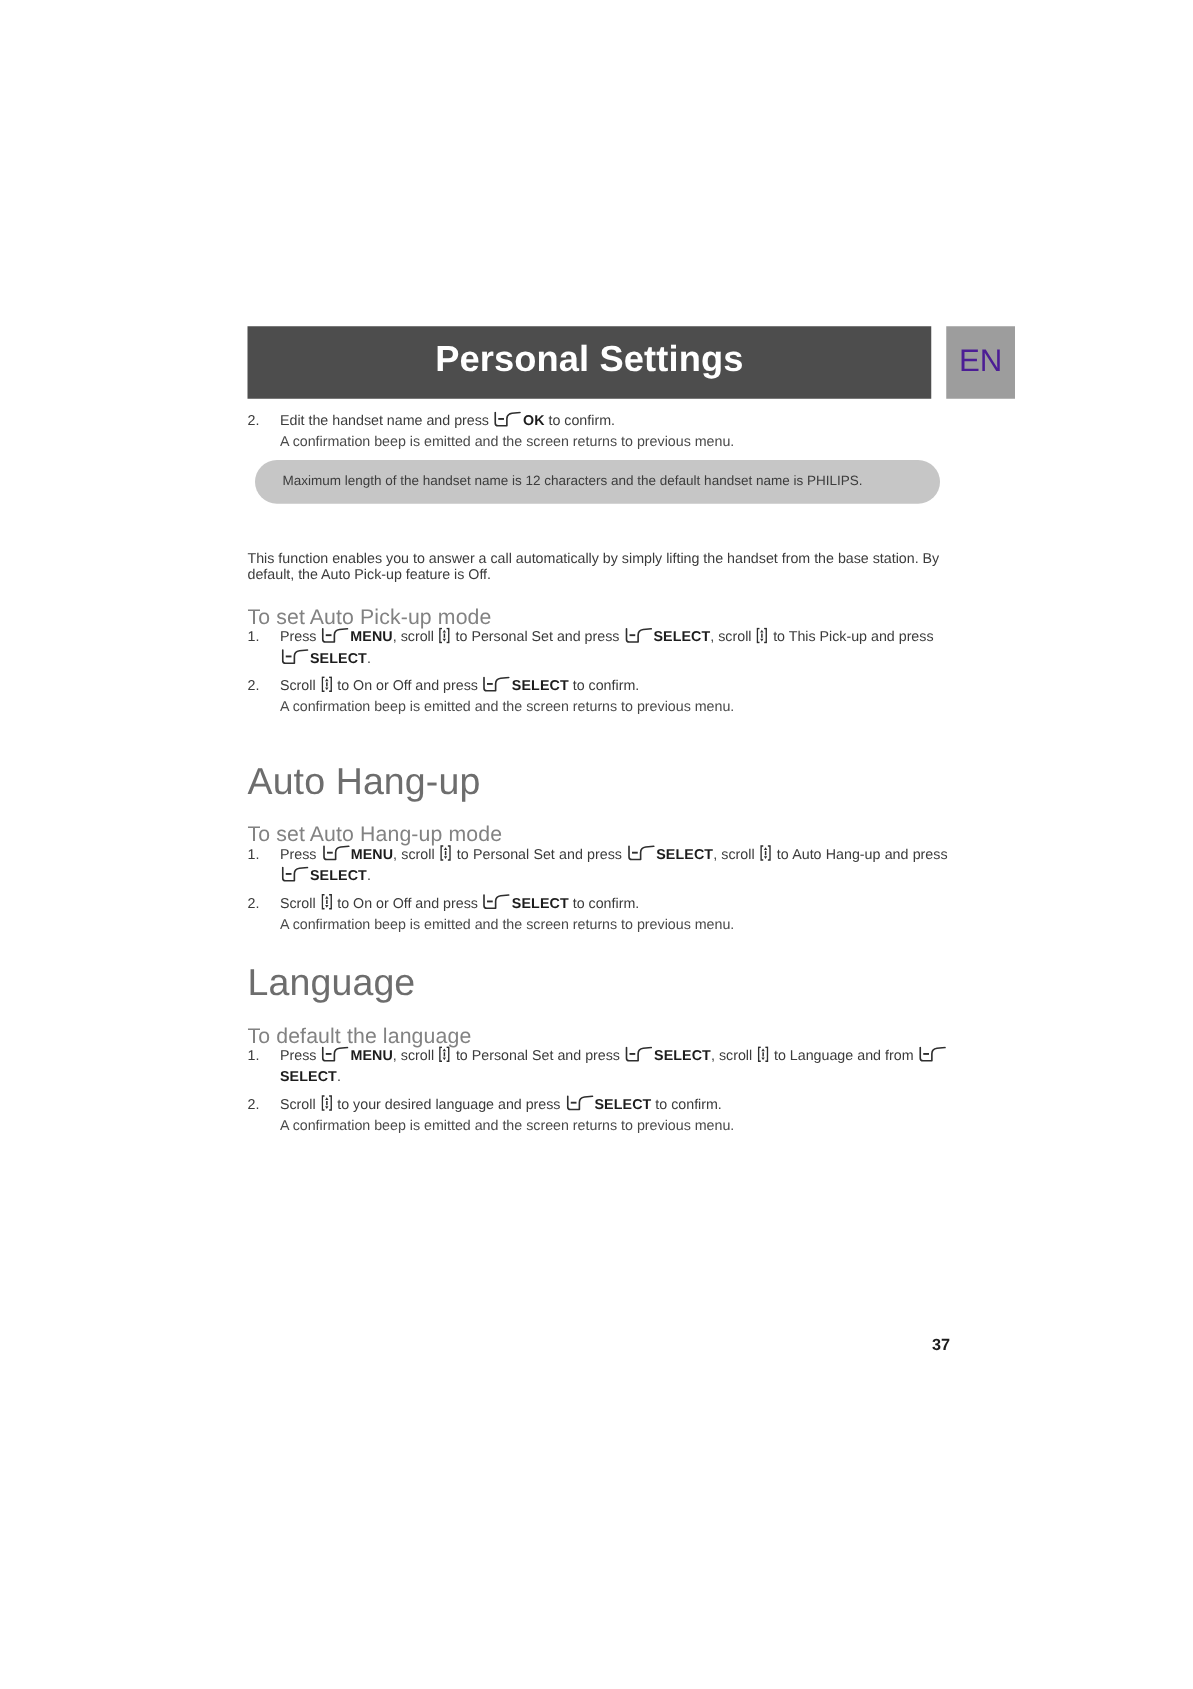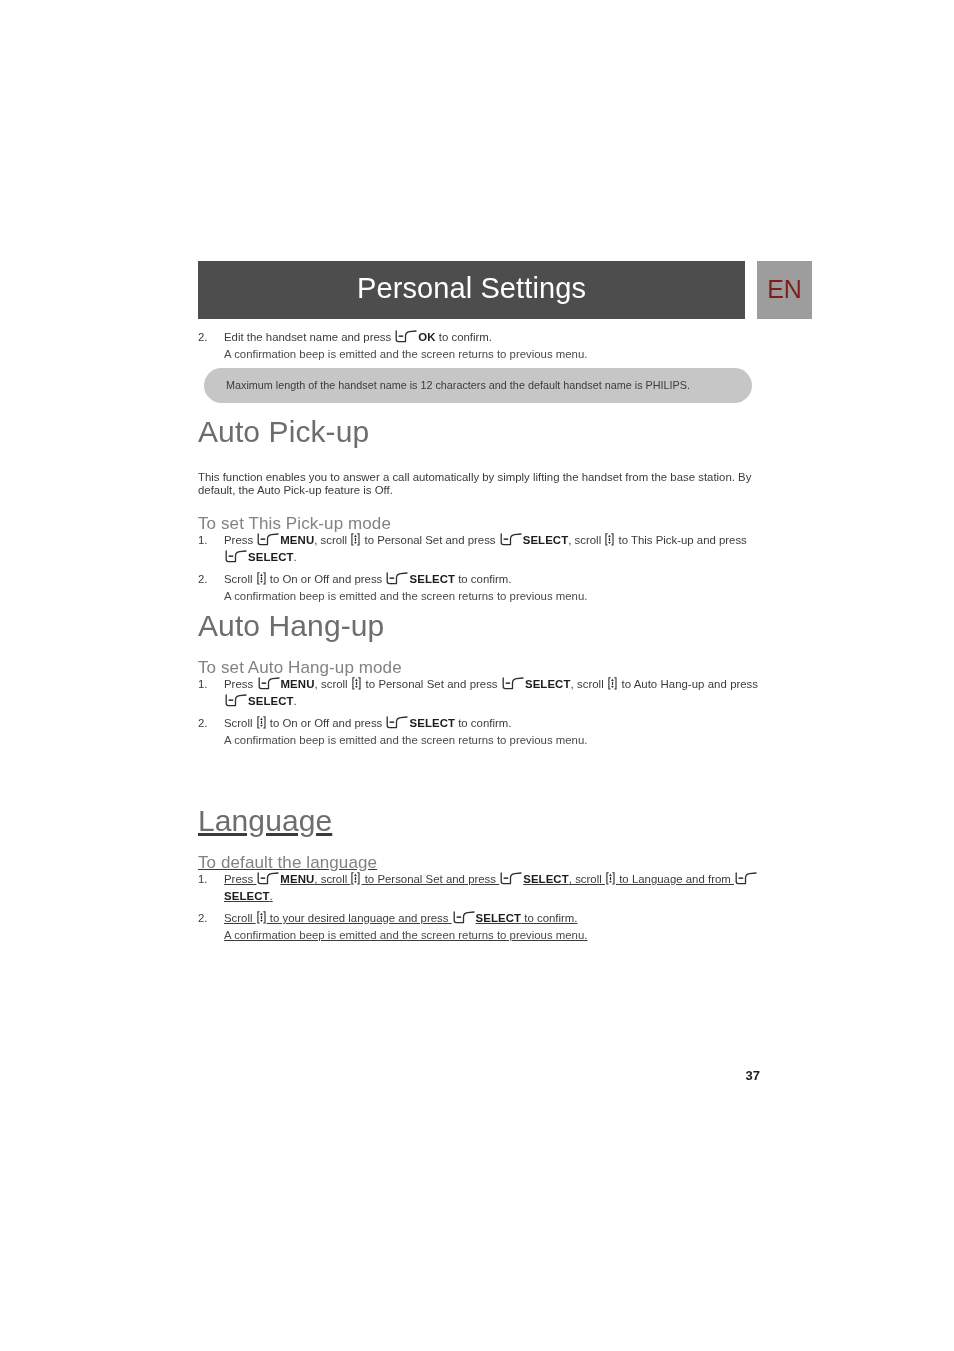--- a/index.html
+++ b/index.html
@@ -37,35 +37,35 @@
   .header-bar {
     width: 547px;
     background: #4d4d4d;
     display: flex;
     align-items: center;
     justify-content: center;
   }
   .header-title {
     color: #ffffff;
     font-size: 29px;
-    font-weight: 400;
+    font-weight: 700;
     letter-spacing: 0.1px;
     line-height: 1;
     padding-bottom: 3px;
   }
   .lang-badge {
     width: 55px;
     margin-left: 12px;
     background: #9d9d9d;
     display: flex;
     align-items: center;
     justify-content: center;
   }
   .lang-badge-label {
-    color: #7f1d1d;
+    color: #4c1d95;
     font-size: 25px;
     font-weight: 400;
     line-height: 1;
     padding-bottom: 2px;
   }
 
   
   .steps {
     margin: 0;
     padding: 0;
@@ -184,23 +184,22 @@
             </svg></span><span class="bold">OK</span><span> to confirm.</span></span>
       <span class="step-sub">A confirmation beep is emitted and the screen returns to previous menu.</span>
     </div>
   </div>
 
   <div class="note">
     <span class="note-text">Maximum length of the handset name is 12 characters and the default handset name is PHILIPS.</span>
   </div>
 
   <div class="sec" style="top:417px;">
-    <h1 class="h1">Auto Pick-up</h1>
     <p class="body-text" style="margin-top:24px;">This function enables you to answer a call automatically by simply lifting the handset from the base station. By default, the Auto Pick-up feature is Off.</p>
-    <h2 class="h2" style="margin-top:18px;">To set This Pick-up mode</h2>
+    <h2 class="h2" style="margin-top:18px;">To set Auto Pick-up mode</h2>
     <div class="steps" id="steps-0">
         <div class="step">
           <span class="step-num">1.</span>
           <span class="step-line"><span>Press </span><span class="icon" style="width: 22px; height: 13px; vertical-align: -2px;"><svg width="22" height="13" viewBox="0 0 22 13">
                 <path d="M1.2 1.0 L1.2 9.5 Q1.2 11.6 3.4 11.6 L10.5 11.6 L10.5 6.0 Q10.5 2.2 14.6 1.6 L21 1.0" fill="none" stroke="#2e2e2e" stroke-width="1.3" stroke-linecap="round" stroke-linejoin="round"></path>
                 <rect x="3.6" y="5.4" width="4.6" height="1.5" fill="#2e2e2e"></rect>
               </svg></span><span class="bold">MENU</span><span>, scroll </span><span class="icon" style="width: 9px; height: 13px; vertical-align: -2px;"><svg width="9" height="13" viewBox="0 0 9 13">
                 <path d="M2.6 0.8 L0.9 0.8 L0.9 12.0 L2.6 12.0" fill="none" stroke="#2e2e2e" stroke-width="1.1"></path>
                 <path d="M6.3 0.8 L8.0 0.8 L8.0 12.0 L6.3 12.0" fill="none" stroke="#2e2e2e" stroke-width="1.1"></path>
                 <path d="M4.45 1.8 L3.1 3.9 L5.8 3.9 Z" fill="#2e2e2e"></path>
@@ -276,21 +275,21 @@
                 <path d="M4.45 11.1 L3.1 9.0 L5.8 9.0 Z" fill="#2e2e2e"></path>
               </svg></span><span> to On or Off and press </span><span class="icon" style="width: 22px; height: 13px; vertical-align: -2px;"><svg width="22" height="13" viewBox="0 0 22 13">
                 <path d="M1.2 1.0 L1.2 9.5 Q1.2 11.6 3.4 11.6 L10.5 11.6 L10.5 6.0 Q10.5 2.2 14.6 1.6 L21 1.0" fill="none" stroke="#2e2e2e" stroke-width="1.3" stroke-linecap="round" stroke-linejoin="round"></path>
                 <rect x="3.6" y="5.4" width="4.6" height="1.5" fill="#2e2e2e"></rect>
               </svg></span><span class="bold">SELECT</span><span> to confirm.</span></span>
           <span class="step-sub">A confirmation beep is emitted and the screen returns to previous menu.</span>
         </div>
       </div>
   </div>
 
-  <div class="sec" style="top:806px;text-decoration:underline;">
+  <div class="sec" style="top:772px;">
     <h1 class="h1">Language</h1>
     <h2 class="h2" style="margin-top:18px;">To default the language</h2>
     <div class="steps justify" id="steps-2">
         <div class="step">
           <span class="step-num">1.</span>
           <span class="step-line"><span>Press </span><span class="icon" style="width: 22px; height: 13px; vertical-align: -2px;"><svg width="22" height="13" viewBox="0 0 22 13">
                 <path d="M1.2 1.0 L1.2 9.5 Q1.2 11.6 3.4 11.6 L10.5 11.6 L10.5 6.0 Q10.5 2.2 14.6 1.6 L21 1.0" fill="none" stroke="#2e2e2e" stroke-width="1.3" stroke-linecap="round" stroke-linejoin="round"></path>
                 <rect x="3.6" y="5.4" width="4.6" height="1.5" fill="#2e2e2e"></rect>
               </svg></span><span class="bold">MENU</span><span>, scroll </span><span class="icon" style="width: 9px; height: 13px; vertical-align: -2px;"><svg width="9" height="13" viewBox="0 0 9 13">
                 <path d="M2.6 0.8 L0.9 0.8 L0.9 12.0 L2.6 12.0" fill="none" stroke="#2e2e2e" stroke-width="1.1"></path>

